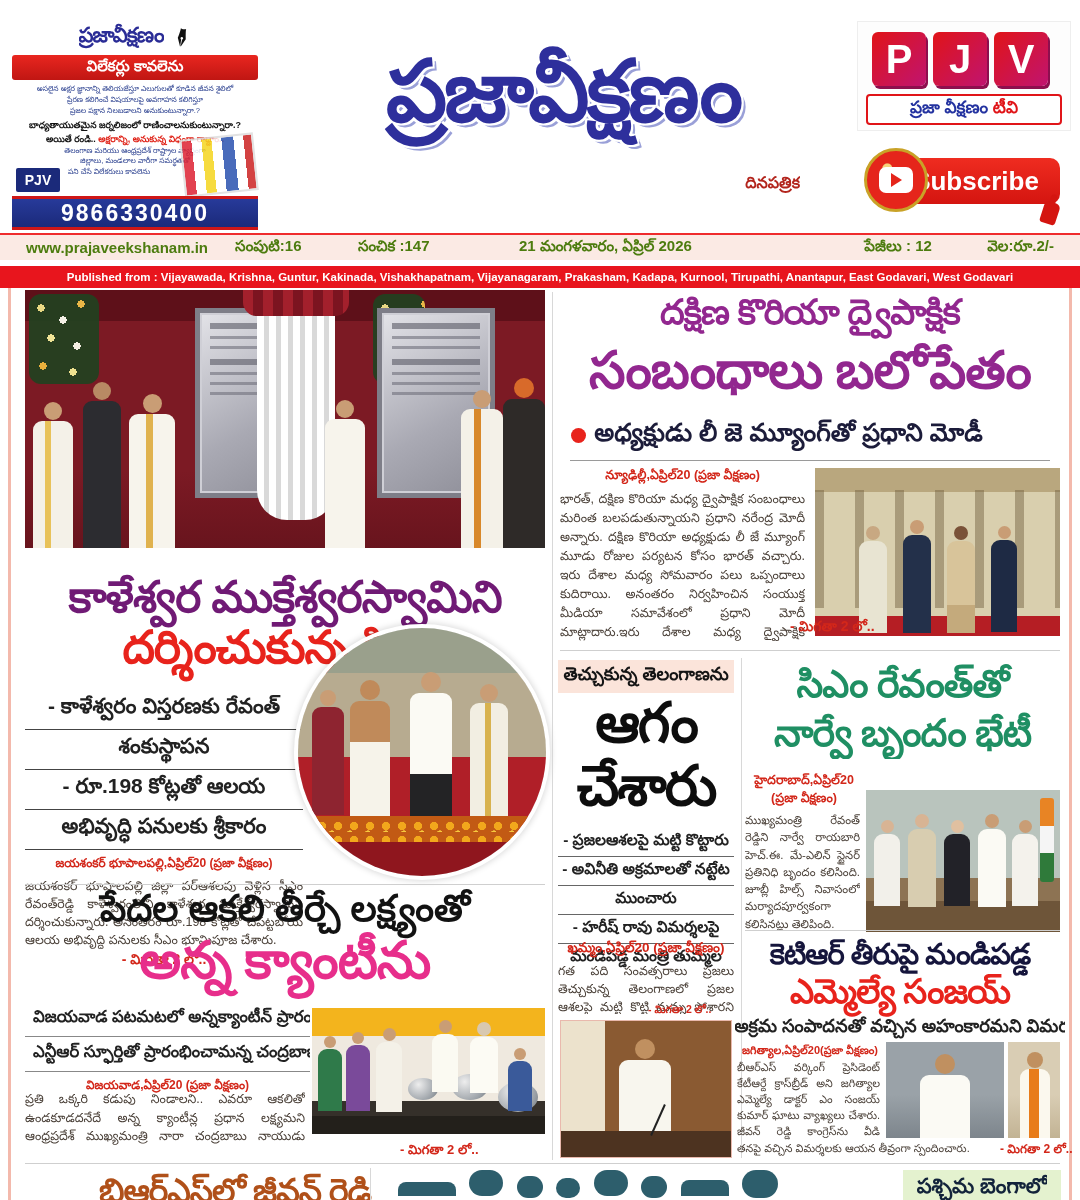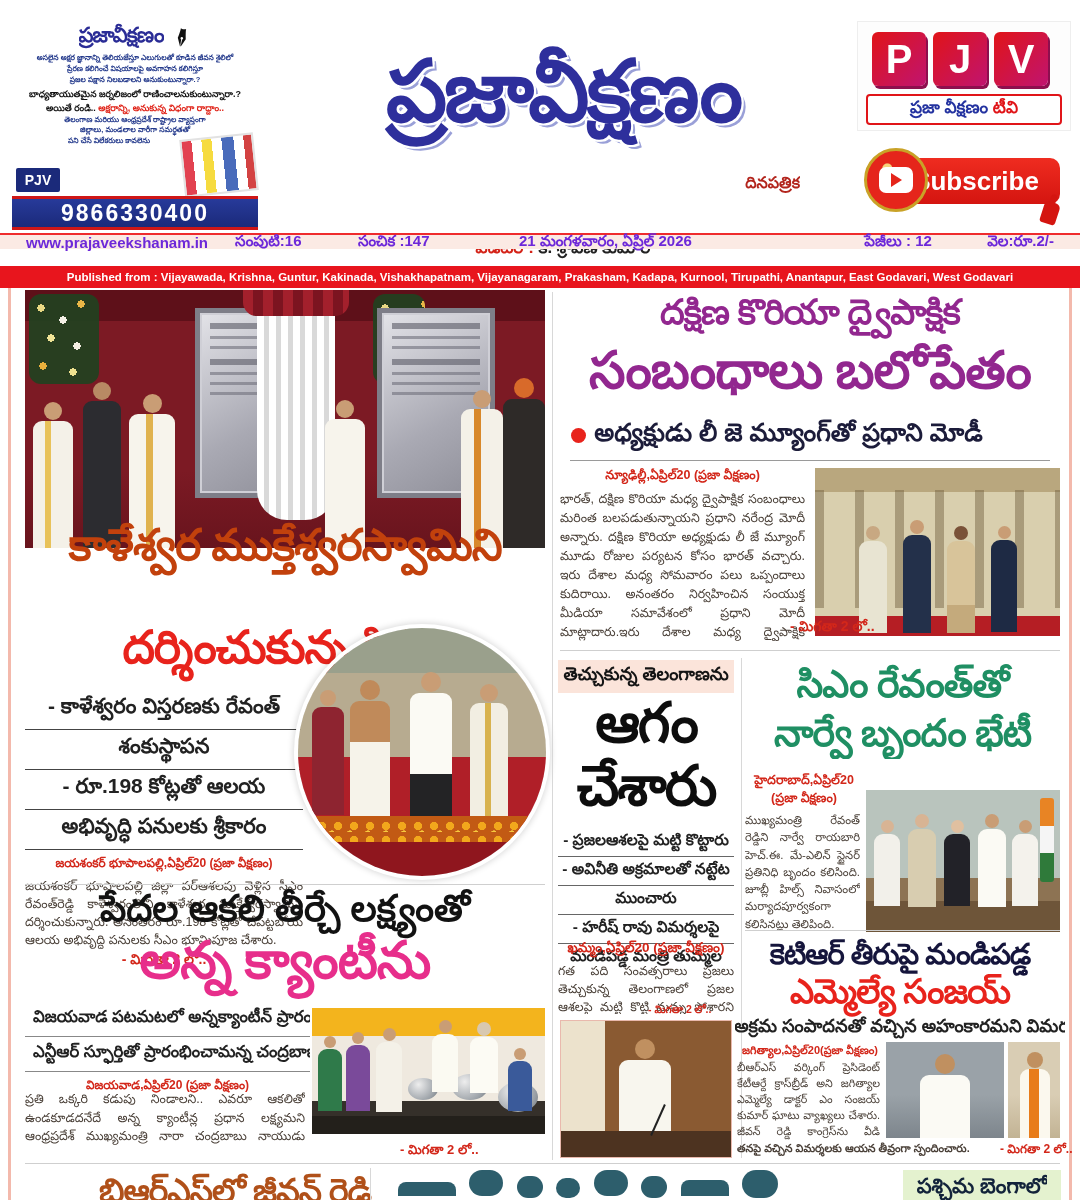--- a/index.html
+++ b/index.html
@@ -3,21 +3,21 @@
 <meta charset="utf-8">
 <style>
   * { margin:0; padding:0; box-sizing:border-box; }
   html,body { background:#e9e9e9; }
   body { font-family:"Liberation Sans", sans-serif; }
   #page {
     position:relative; width:1080px; height:1200px; margin:0 auto;
     background:#ffffff; overflow:hidden;
   }
   .abs { position:absolute; }
-  .nowrap { white-space:nowrap; overflow:hidden;font-weight:bold; }
+  .nowrap { white-space:nowrap; overflow:hidden; }
   .center { text-align:center; }
 
   
   .edge-line { position:absolute; top:288px; bottom:0; width:3px; background:#f3b9ac; }
 
   .ad-box { left:12px; top:22px; width:246px; height:208px; background:#fff; font-size:8px; }
   .ad-title { color:#2a2c96; font-weight:bold; font-size:21px; letter-spacing:-1px; }
   .ad-pen { display:inline-block; transform:rotate(100deg); font-size:26px; color:#111; }
   .ad-banner { background:linear-gradient(#e9261f,#c01613); color:#fff; font-weight:bold;
     font-size:15px; text-align:center; border-radius:3px; padding:2px 0; margin:2px 0 4px 0; }
@@ -59,22 +59,22 @@
   .sub-circle { position:absolute; left:0; top:4px; width:64px; height:64px; border-radius:50%;
     background:radial-gradient(circle at 35% 30%, #f6d37c 0 8%, #e5251b 10% 100%); border:3px solid #c9a227;
     display:flex; align-items:center; justify-content:center; }
   .yt-badge { width:34px; height:26px; background:#fff; border-radius:7px; display:flex; align-items:center; justify-content:center; }
   .yt-play { width:0; height:0; border-left:11px solid #e5251b; border-top:7px solid transparent; border-bottom:7px solid transparent; }
   .hand-cursor { position:absolute; right:6px; bottom:-6px; width:16px; height:22px; background:#d41510;
     border-radius:5px 5px 3px 3px; transform:rotate(18deg); }
   .hand-cursor::before { content:""; position:absolute; left:4px; top:-8px; width:6px; height:12px; background:#d41510; border-radius:3px; }
 
   
-  .info-bar { left:0; top:233px; width:1080px; height:16px; background:#fbeae4; border-top:2px solid #ef2b2d;
-    display:flex; align-items:center; font-weight:bold; color:#6d28d9; font-size:15px; padding:0 26px; gap:0; }
+  .info-bar { left:0; top:233px; width:1080px; height:27px; background:#fbeae4; border-top:2px solid #ef2b2d;
+    display:flex; align-items:center; font-weight:bold; color:#4d7c0f; font-size:15px; padding:0 26px; gap:0; }
   .info-bar > div { white-space:nowrap; }
   .pub-bar { left:0; top:266px; width:1080px; height:22px; background:#e8151d; color:#fff; font-weight:bold;
     font-size:11.5px; display:flex; align-items:center; justify-content:center; white-space:nowrap; }
 
   
   .hl { font-weight:800; letter-spacing:-1px; }
   .dateline { color:#d3271a; font-weight:bold; }
   .bodytext { color:#4a4038; text-align:justify; }
   .more { color:#d3271a; font-weight:bold; }
   .divider-h { position:absolute; background:#cfcfcf; height:1px; }
@@ -128,21 +128,21 @@
   .desk { position:absolute; left:0; bottom:0; width:100%; height:26px; background:#4d3categorie; background:#4d3320; }
   .mic { position:absolute; width:2px; height:34px; background:#222; transform:rotate(24deg); }
   .photo-ktr { left:886px; top:1042px; width:118px; height:96px; background:linear-gradient(180deg,#9aa2a8 0 55%, #7d858c); }
   .photo-bandi { left:1008px; top:1042px; width:52px; height:96px; background:linear-gradient(180deg,#d9cdb4 0 55%, #c2b394); }
   .photo-canteen { float:right; width:233px; height:126px; margin:2px 0 4px 10px;
     background:linear-gradient(180deg,#f3b41d 0 22%, #efe9df 22% 74%, #35302a 74% 86%, #23201b 86%);
     position:relative; overflow:hidden; }
   .pot { position:absolute; border-radius:50%; background:radial-gradient(circle at 35% 30%, #eee, #9aa0a6 70%, #6c7278); }
 
   
-  .hl-green-kaleshwara { left:25px; top:520px; width:520px; font-size:44px; color:#c2410c; text-align:center; }
+  .hl-green-kaleshwara { left:25px; top:572px; width:520px; font-size:44px; color:#701a75; text-align:center; }
   .hl-red-kaleshwara { left:25px; top:620px; width:520px; font-size:46px; color:#e8231c; text-align:center; }
   .kal-info { left:25px; top:690px; width:278px; color:#222; font-weight:bold; font-size:21px; text-align:center; }
   .kal-info .row { border-bottom:1.5px solid #444; padding:4px 0 6px 0; }
   .brs-hl { left:25px; top:1172px; width:420px; font-size:33px; color:#b05019; text-align:center; }
 
   .canteen-hl1 { left:25px; top:888px; width:520px; font-size:37px; color:#121212; text-align:center; letter-spacing:0; }
   .canteen-hl2 { left:25px; top:930px; width:520px; font-size:52px; color:#e72e8b; text-align:center; }
   .canteen-bullets { left:25px; top:1002px; width:285px; font-size:16.5px; font-weight:bold; color:#222; }
   .canteen-bullets .b { border-bottom:1px solid #888; padding:5px 0 6px 0; display:flex; align-items:center; white-space:nowrap; overflow:hidden;}
 
@@ -194,20 +194,21 @@
 <div id="page">
 
   <div class="edge-line" style="left:8px;"></div>
   <div class="edge-line" style="right:8px;"></div>
 
   <div class="abs ad-box">
     <div style="display:flex;align-items:center;justify-content:center;gap:6px;">
       <span class="ad-title nowrap">ప్రజావీక్షణం</span>
       <span class="ad-pen">✒</span>
     </div>
+    <div class="ad-banner nowrap">విలేకర్లు కావలెను</div>
     <div class="ad-line nowrap">అసలైన అక్షర జ్ఞానాన్ని తెలియజేస్తూ ఎలుగులతో కూడిన జీవన శైలిలో</div>
     <div class="ad-line nowrap">ప్రేరణ కలిగించే విషయాలపై అవగాహన కలిగిస్తూ</div>
     <div class="ad-line nowrap">ప్రజల పక్షాన నిలబడాలని అనుకుంటున్నారా.?</div>
     <div class="ad-bold nowrap">బాధ్యతాయుతమైన జర్నలిజంలో రాణించాలనుకుంటున్నారా.?</div>
     <div class="ad-invite nowrap"><span>అయితే రండి.. </span><b>అక్షరాన్ని, అనుకున్న విధంగా రాద్దాం..</b></div>
     <div class="ad-region nowrap">తెలంగాణ మరియు ఆంధ్రప్రదేశ్ రాష్ట్రాల వ్యాప్తంగా</div>
     <div class="ad-region nowrap">జిల్లాలు, మండలాల వారీగా సమర్థతతో</div>
     <div class="ad-region nowrap" style="text-align:left;padding-left:56px;">పని చేసే విలేకరులు కావలెను</div>
     <div class="pjv-mini">PJV</div>
     <div class="collage"></div>

